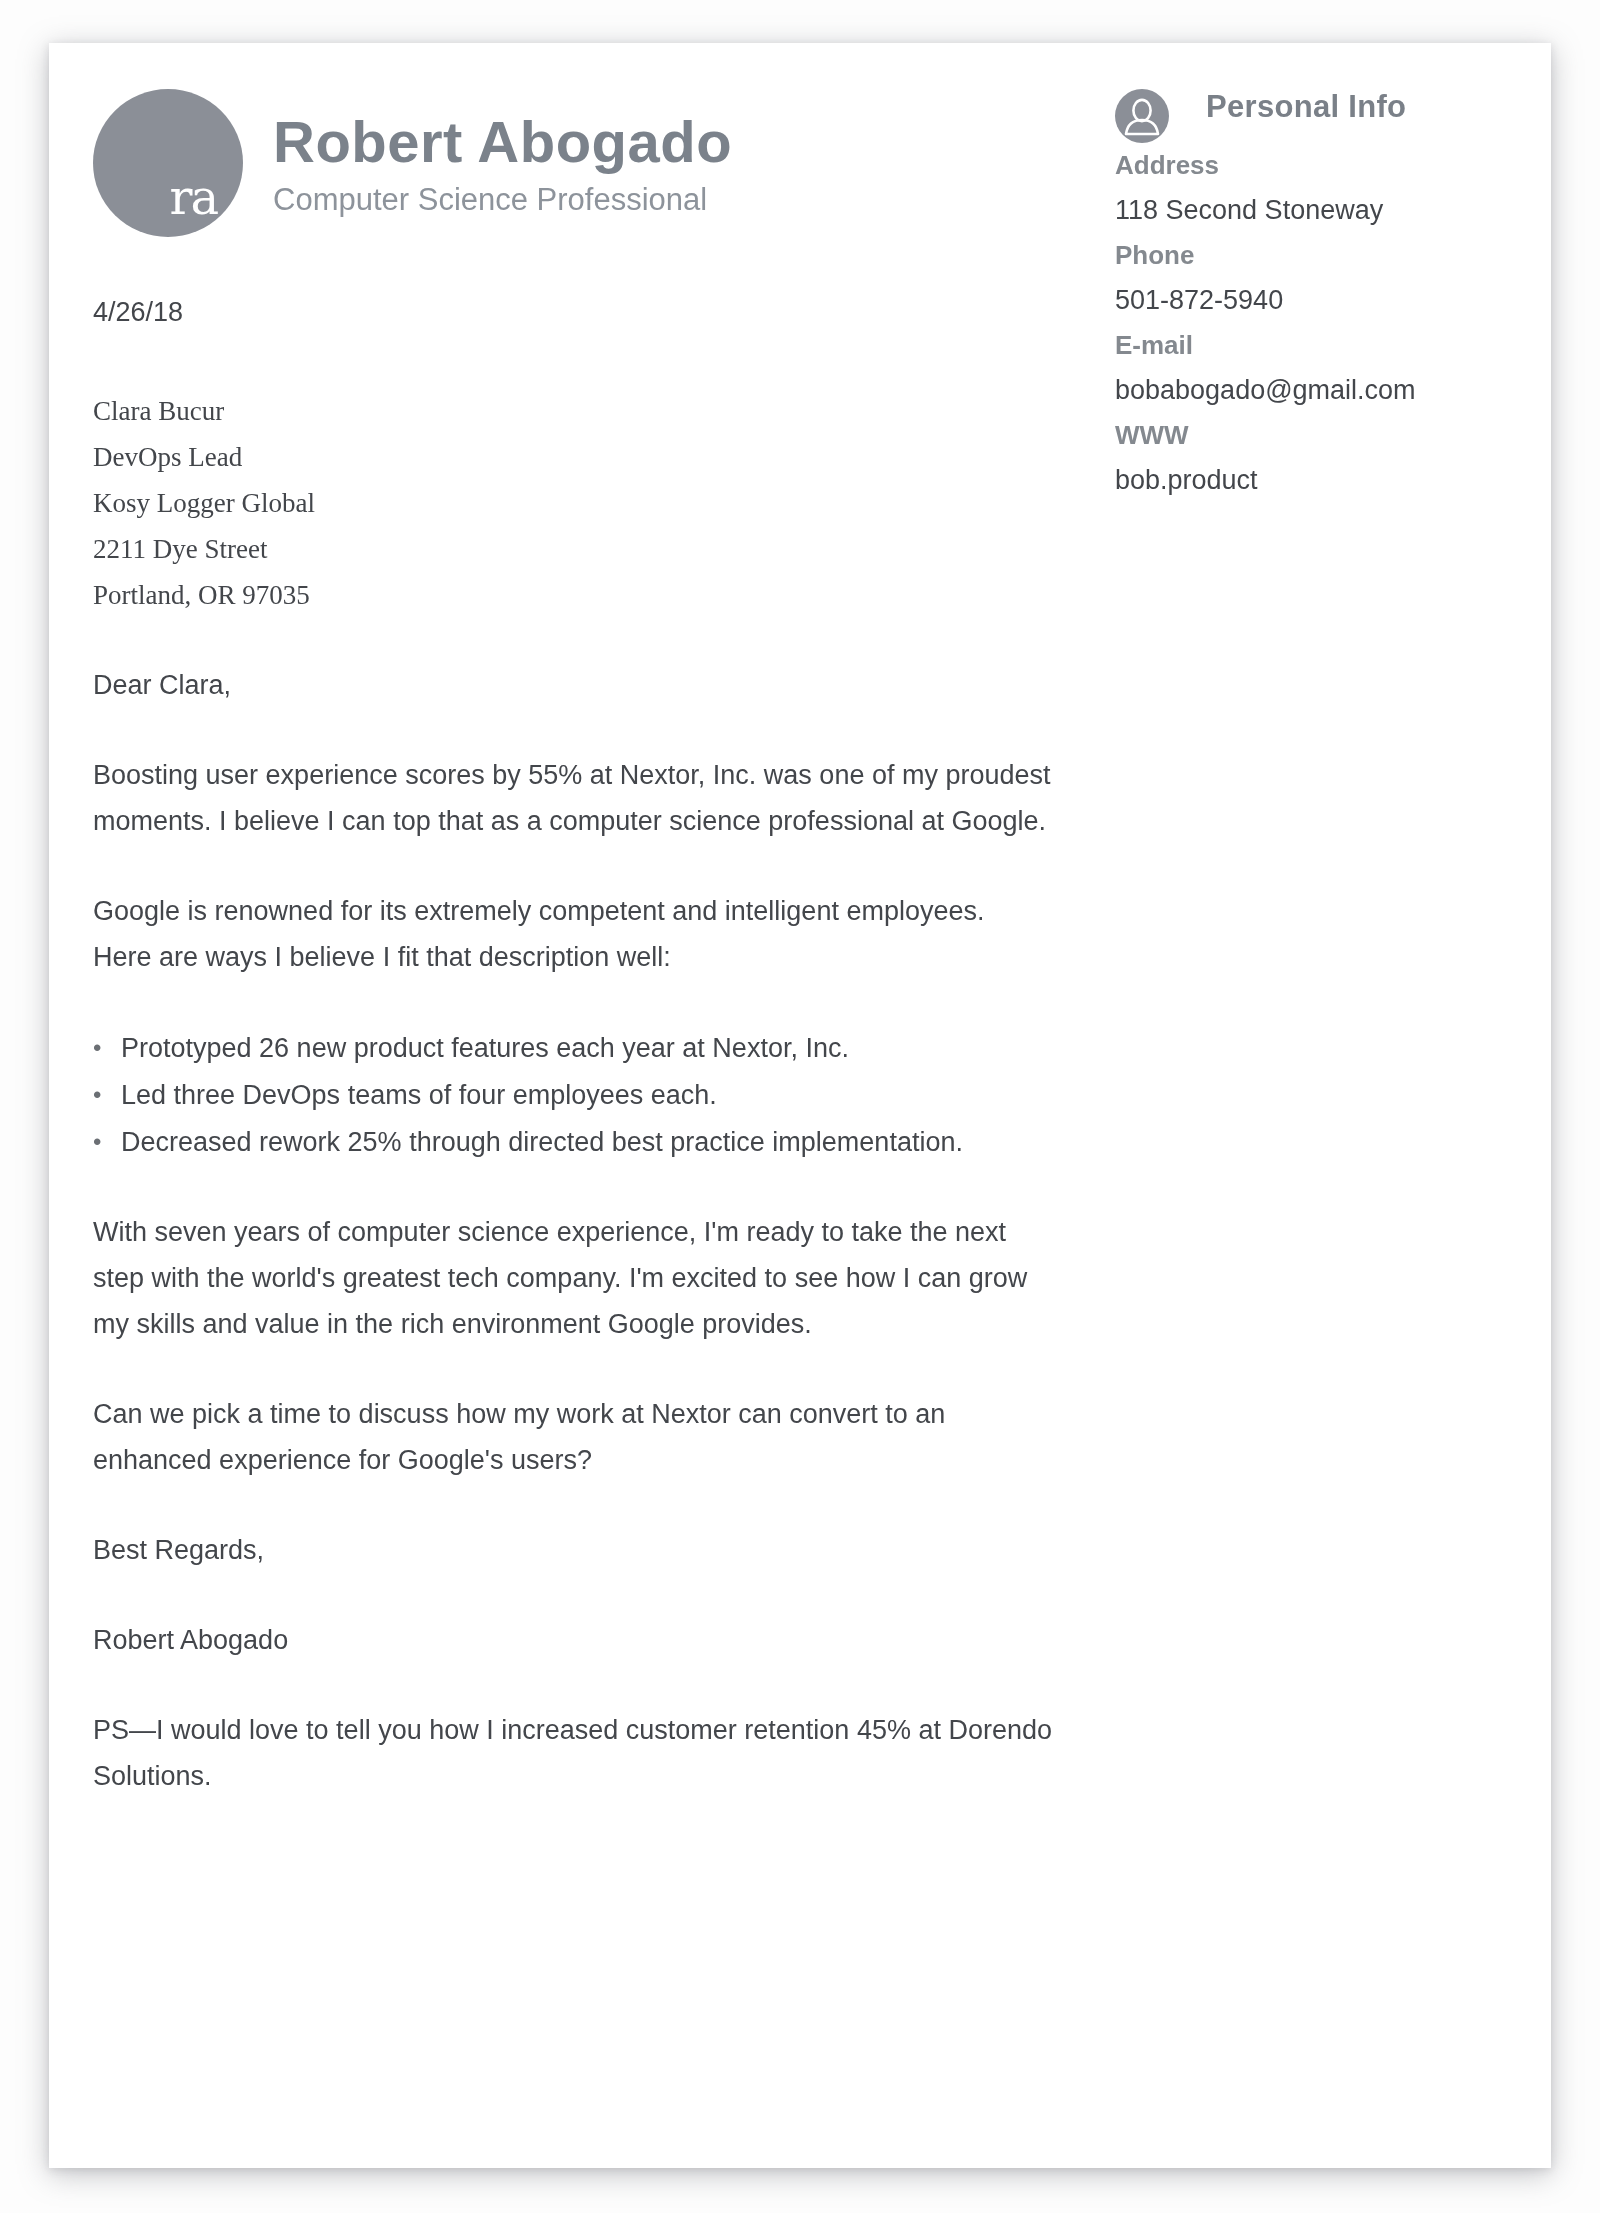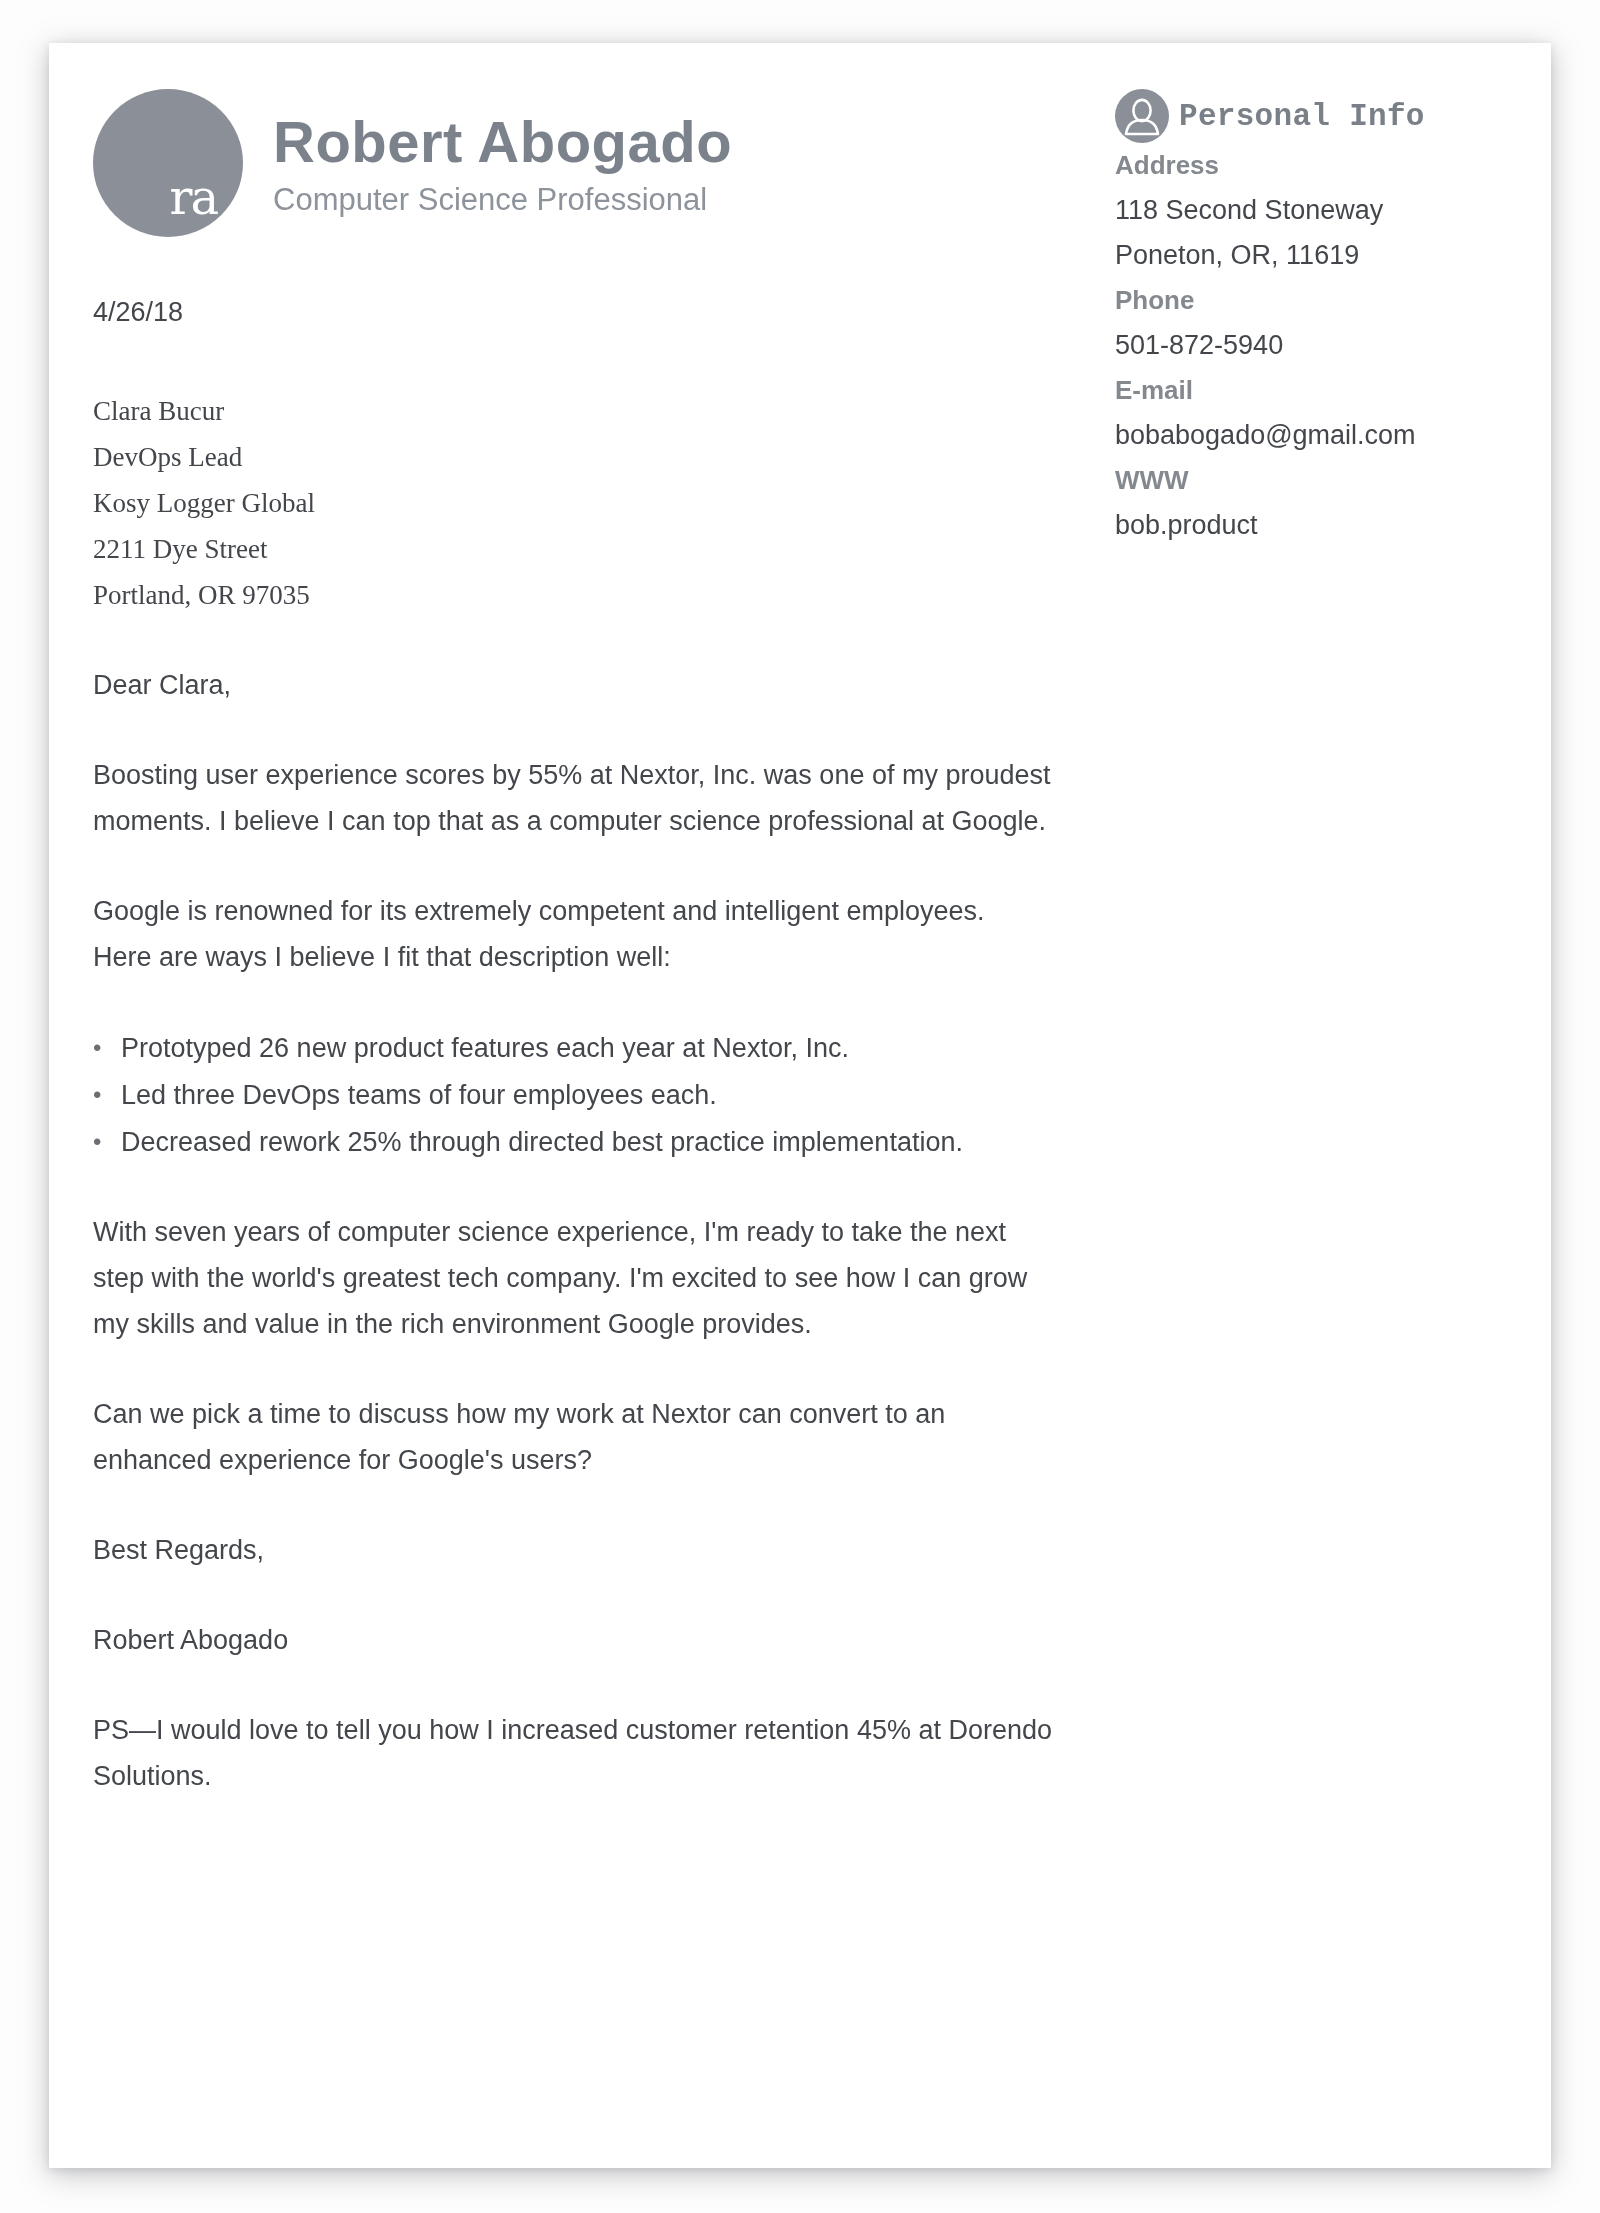--- a/index.html
+++ b/index.html
@@ -94,23 +94,21 @@
     flex: 0 0 auto;
     width: 28px;
     color: #6b6f74;
   }
   .letter .dot::before { content: "•"; font-size: 24px; }
 
   
   .sidebar { padding-top: 0; }
   .sidebar-header {
     display: flex;
-    align-items: center;
-    gap: 10px;
-    font-family: Liberation Mono, monospace;
+    gap: 37px;
   }
   .pi-icon { width: 54px; height: 54px; flex: 0 0 auto; display: block; }
   .sidebar-header h2 {
     margin: 0;
     font-size: 31px;
     font-weight: 700;
     color: #7a8088;
     letter-spacing: 0.3px;
   }
   .sidebar .field { }
@@ -203,21 +201,20 @@
             <ellipse cx="27" cy="21.5" rx="8.6" ry="10.6"></ellipse>
             <path d="M 11 45 C 12.5 34.5 19.5 31 27 31 C 34.5 31 41.5 34.5 43 45 Z" stroke-linejoin="round"></path>
           </g>
         </svg>
         <h2>Personal Info</h2>
       </div>
 
       <div class="field">
         <div class="label">Address</div>
         <div class="value">118 Second Stoneway</div>
-        <div class="value">Poneton, OR, 11619</div>
       </div>
 
       <div class="field">
         <div class="label">Phone</div>
         <div class="value">501-872-5940</div>
       </div>
 
       <div class="field">
         <div class="label">E-mail</div>
         <div class="value">bobabogado@gmail.com</div>

